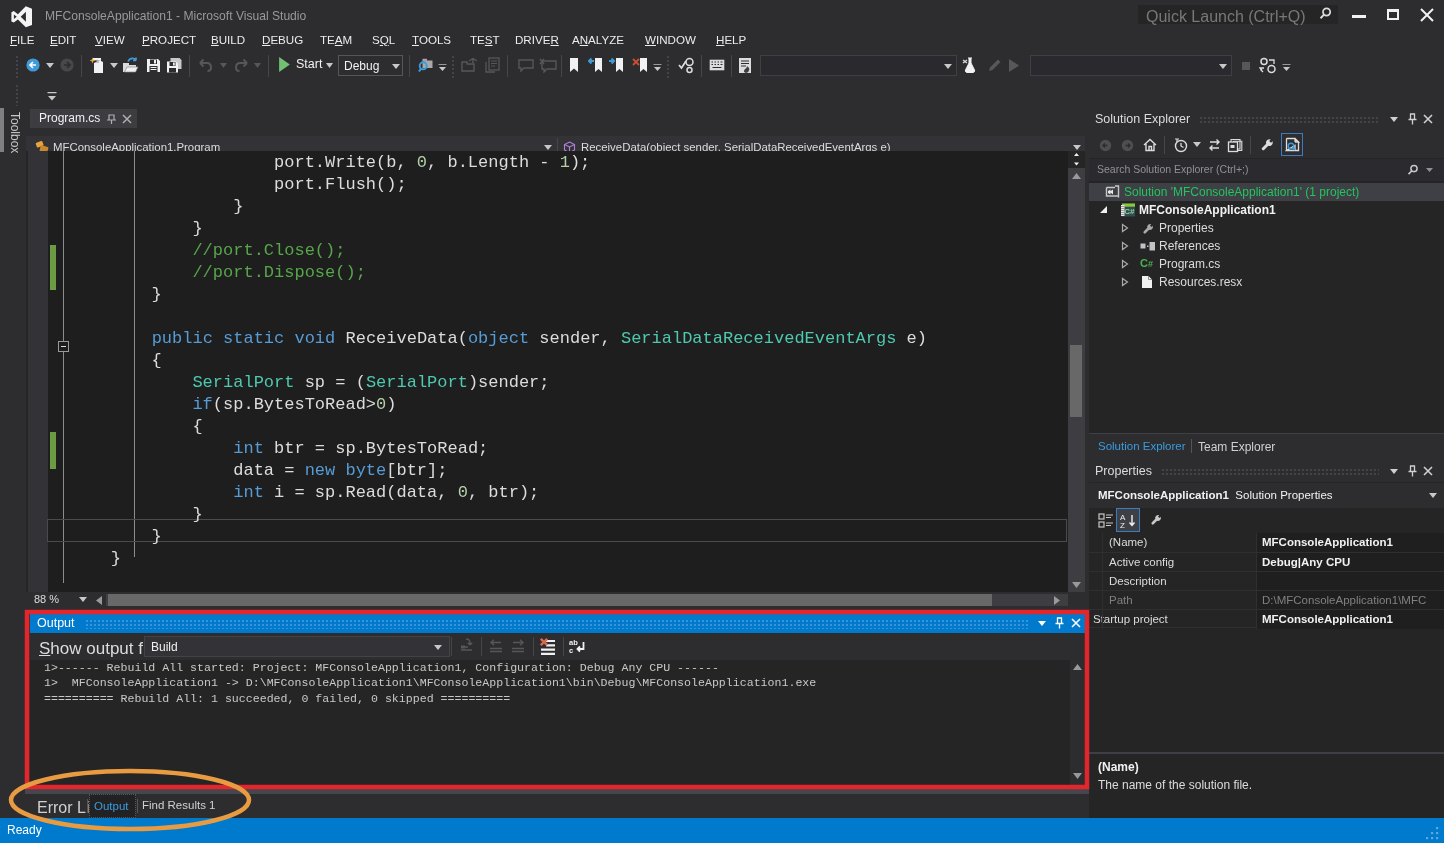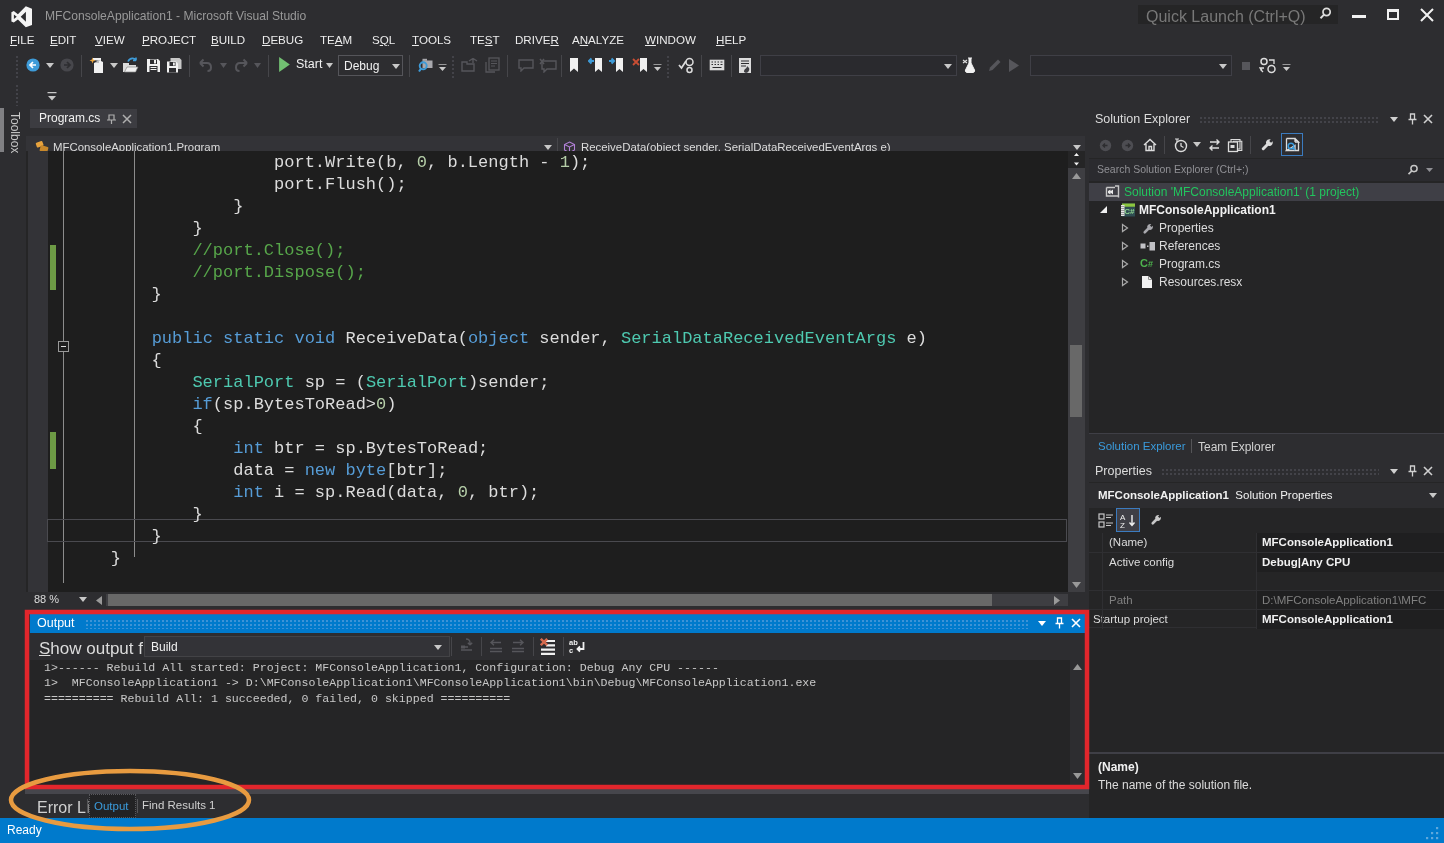--- a/index.html
+++ b/index.html
@@ -634,20 +634,24 @@
     <div class="abs" style="left:0;top:0;width:355px;height:19px;">
       <div class="abs" style="left:168px;top:0;width:187px;height:19px;background:#1F1F20;"></div>
       <span class="abs" style="left:20px;top:3px;color:#DCDCDC;">(Name)</span>
       <span class="abs" style="left:173px;top:3px;color:#F1F1F1;font-weight:bold;">MFConsoleApplication1</span>
     </div>
     <div class="abs" style="left:0;top:19px;width:355px;height:19px;border-top:1px solid #2F2F32;">
       <div class="abs" style="left:168px;top:0;width:187px;height:19px;background:#1F1F20;"></div>
       <span class="abs" style="left:20px;top:3px;color:#DCDCDC;">Active config</span>
       <span class="abs" style="left:173px;top:3px;color:#F1F1F1;font-weight:bold;">Debug|Any CPU</span>
     </div>
+    <div class="abs" style="left:0;top:38px;width:355px;height:19px;border-top:1px solid #2F2F32;">
+      <div class="abs" style="left:168px;top:0;width:187px;height:19px;background:#1F1F20;"></div>
+      <span class="abs" style="left:20px;top:3px;color:#DCDCDC;">Description</span>
+    </div>
     <div class="abs" style="left:0;top:57px;width:355px;height:19px;border-top:1px solid #2F2F32;">
       <div class="abs" style="left:168px;top:0;width:187px;height:19px;background:#1F1F20;"></div>
       <span class="abs" style="left:20px;top:3px;color:#808080;">Path</span>
       <span class="abs" style="left:173px;top:3px;color:#808080;">D:\MFConsoleApplication1\MFC</span>
     </div>
     <div class="abs" style="left:0;top:76px;width:355px;height:19px;border-top:1px solid #2F2F32;border-bottom:1px solid #2F2F32;">
       <div class="abs" style="left:168px;top:0;width:187px;height:19px;background:#1F1F20;"></div>
       <span class="abs" style="left:4px;top:3px;color:#DCDCDC;">Startup project</span>
       <span class="abs" style="left:173px;top:3px;color:#F1F1F1;font-weight:bold;">MFConsoleApplication1</span>
     </div>

